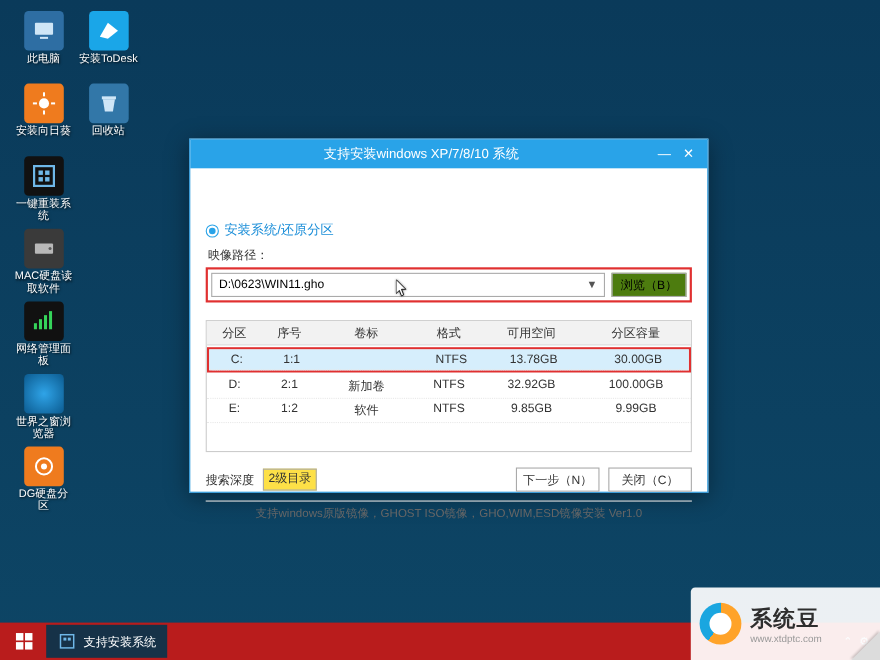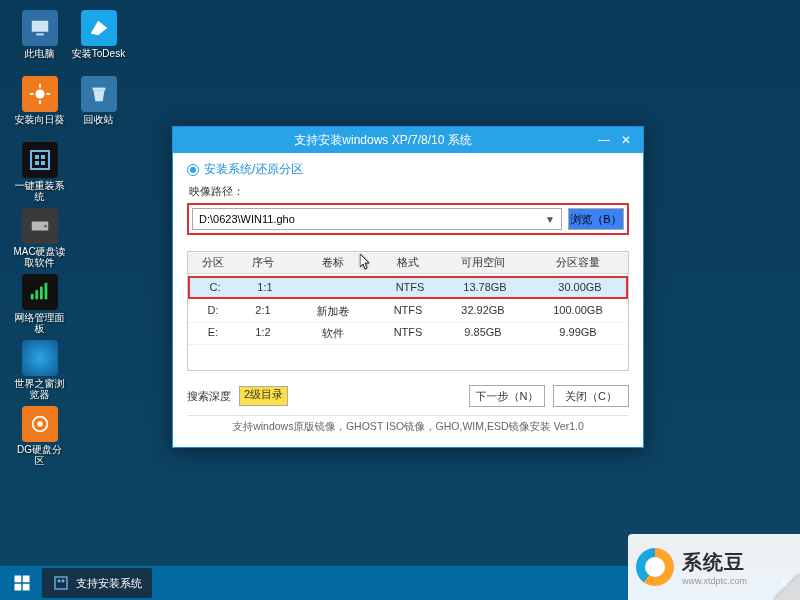--- a/index.html
+++ b/index.html
@@ -8,49 +8,49 @@
 .desktop-icons { position: absolute; top: 8px; left: 12px; display: grid; grid-template-columns: repeat(2, 55px); grid-auto-rows: 62px; gap: 4px 4px; }
 .desktop-icon { display: flex; flex-direction: column; align-items: center; justify-content: flex-start; color: #fff; font-size: 10px; text-align: center; cursor: pointer; padding-top: 2px; }
 .desktop-icon .ico { width: 36px; height: 36px; display: flex; align-items: center; justify-content: center; border-radius: 4px; margin-bottom: 2px; }
 .desktop-icon .lbl { line-height: 1.1; max-width: 54px; word-break: break-all; text-shadow: 1px 1px 2px rgba(0,0,0,0.8); }
 
 .window { position: absolute; left: 172px; top: 126px; width: 472px; height: 322px; background: #fff; box-shadow: 0 4px 20px rgba(0,0,0,0.4); border: 1px solid #1a8fd8; }
 .titlebar { height: 26px; background: #29a3e8; color: #fff; display: flex; align-items: center; padding: 0 6px 0 0; font-size: 12px; }
 .titlebar .title { flex: 1; text-align: center; font-size: 12px; }
 .titlebar .win-btn { width: 22px; height: 18px; display: flex; align-items: center; justify-content: center; cursor: pointer; font-size: 12px; color: #fff; }
 .win-body { padding: 8px 14px 6px 14px; }
-.radio-row { display: flex; align-items: center; gap: 39px; font-size: 12px; color: #222; margin-bottom: 6px; }
+.radio-row { display: flex; align-items: center; gap: 39px; font-size: 12px; color: #222; margin-bottom: 6px; margin-top: 40px; }
 .radio-opt { display: flex; align-items: center; gap: 5px; cursor: pointer; }
 .radio { width: 12px; height: 12px; border-radius: 50%; border: 1.5px solid #29a3e8; display: inline-flex; align-items: center; justify-content: center; }
 .radio.checked::after { content: ""; width: 6px; height: 6px; background: #29a3e8; border-radius: 50%; }
 .radio-opt.sel { color: #1b8ed8; }
 .small-label { font-size: 11px; color: #333; margin: 2px 0 4px 2px; }
 
 .hl-block { border: 2px solid #e03030; padding: 3px; margin-bottom: 16px; }
 .path-row { display: flex; gap: 6px; }
 .path-input { flex: 1; height: 22px; border: 1px solid #aaa; font-size: 11px; padding: 0 6px; display: flex; align-items: center; justify-content: space-between; background: #fff; cursor: pointer; }
 .path-input .caret { font-size: 10px; color: #555; }
-.browse-btn { width: 56px; height: 22px; border: 1px solid #aaa; background: #3b82f6; font-size: 11px; display: flex; align-items: center; justify-content: center; cursor: pointer; text-align: right; }
+.browse-btn { width: 68px; height: 22px; border: 1px solid #aaa; background: #4d7c0f; font-size: 11px; display: flex; align-items: center; justify-content: center; cursor: pointer; text-align: right; }
 
 .tbl-wrap { border: 1px solid #ccc; height: 120px; display: flex; flex-direction: column; }
 .tbl-head, .tbl-row { display: grid; grid-template-columns: 50px 50px 90px 60px 90px 100px; font-size: 11px; }
 .tbl-head { background: #f2f2f2; border-bottom: 1px solid #ddd; color: #333; }
 .tbl-head > div, .tbl-row > div { padding: 3px 4px; text-align: center; white-space: nowrap; overflow: hidden; }
 .tbl-body { overflow: auto; }
 .tbl-row { border-bottom: 1px dotted #e8e8e8; cursor: pointer; color: #333; }
 .tbl-row.sel { background: #d6eefc; }
 .hl-row { border: 2px solid #e03030; margin: 2px 0; }
 
 .bottom-row { display: flex; align-items: center; gap: 8px; margin-top: 14px; font-size: 11px; color: #333; }
 .bottom-row .spacer { flex: 1; }
 .depth-select { height: 20px; border: 1px solid #aaa; font-size: 11px; padding: 0 4px; background: #fde047; cursor: pointer; }
 .btn { width: 76px; height: 22px; border: 1px solid #aaa; background: #fff; font-size: 11px; display: flex; align-items: center; justify-content: center; cursor: pointer; }
 .footer { border-top: 1px solid #e0e0e0; margin-top: 8px; padding-top: 4px; text-align: center; font-size: 10.5px; color: #666; }
 
-.taskbar { position: absolute; left: 0; right: 0; bottom: 0; height: 34px; background: #0369a1; display: flex; align-items: center; padding: 0 4px; gap: 2px; }
+.taskbar { position: absolute; left: 0; right: 0; bottom: 0; height: 34px; background: #b91c1c; display: flex; align-items: center; padding: 0 4px; gap: 2px; }
 .start { width: 36px; height: 30px; display: flex; align-items: center; justify-content: center; cursor: pointer; }
 .start svg { width: 18px; height: 18px; }
 .task-item { height: 30px; padding: 0 10px; display: flex; align-items: center; gap: 6px; color: #fff; font-size: 11px; background: #163248; cursor: pointer; }
 .task-item .tico { width: 18px; height: 18px; display:flex;align-items:center;justify-content:center; }
 .tray { margin-left: auto; display: flex; align-items: center; gap: 6px; padding-right: 6px; color: #cfe7f5; font-size: 10px; }
 
 .watermark { position: absolute; right: 0; bottom: 0; width: 172px; height: 66px; background: rgba(255,255,255,0.92); border-top-left-radius: 4px; display: flex; align-items: center; gap: 8px; padding: 6px 8px; }
 .watermark .logo { width: 38px; height: 38px; border-radius: 50%; background: conic-gradient(#ffa329 0 60%, #1aa6e0 60% 100%); position: relative; }
 .watermark .logo::after { content:""; position:absolute; inset:9px; background:#fff; border-radius:50%; }
 .watermark .txt { font-size: 20px; font-weight: 700; color: #2e2e2e; letter-spacing: 1px; }

